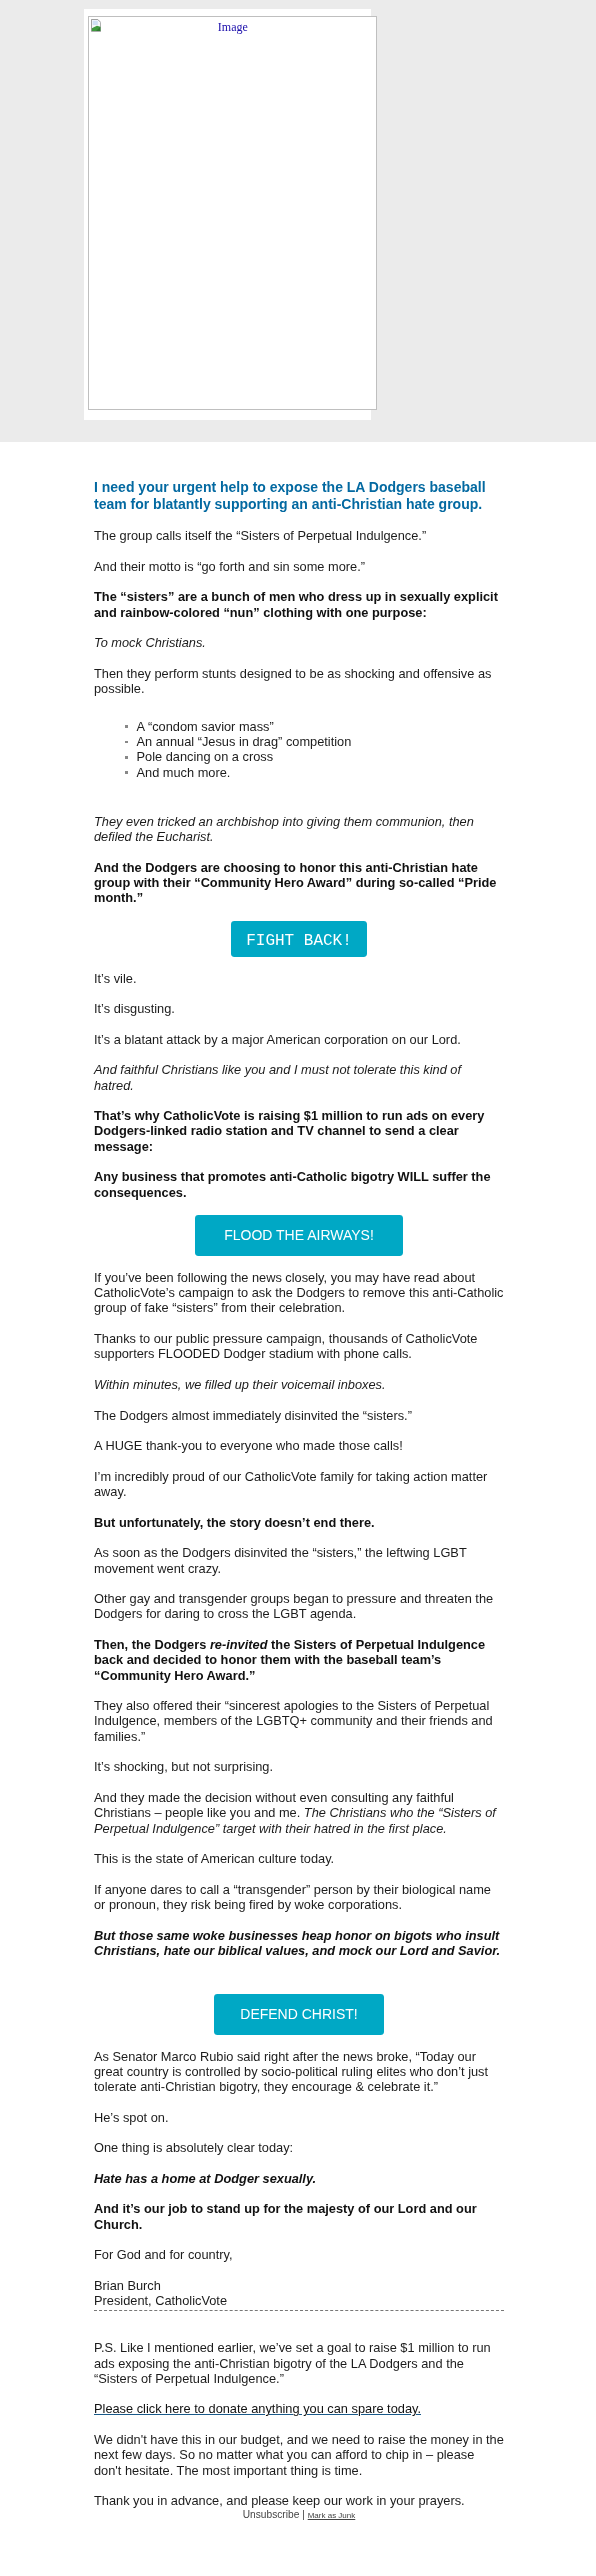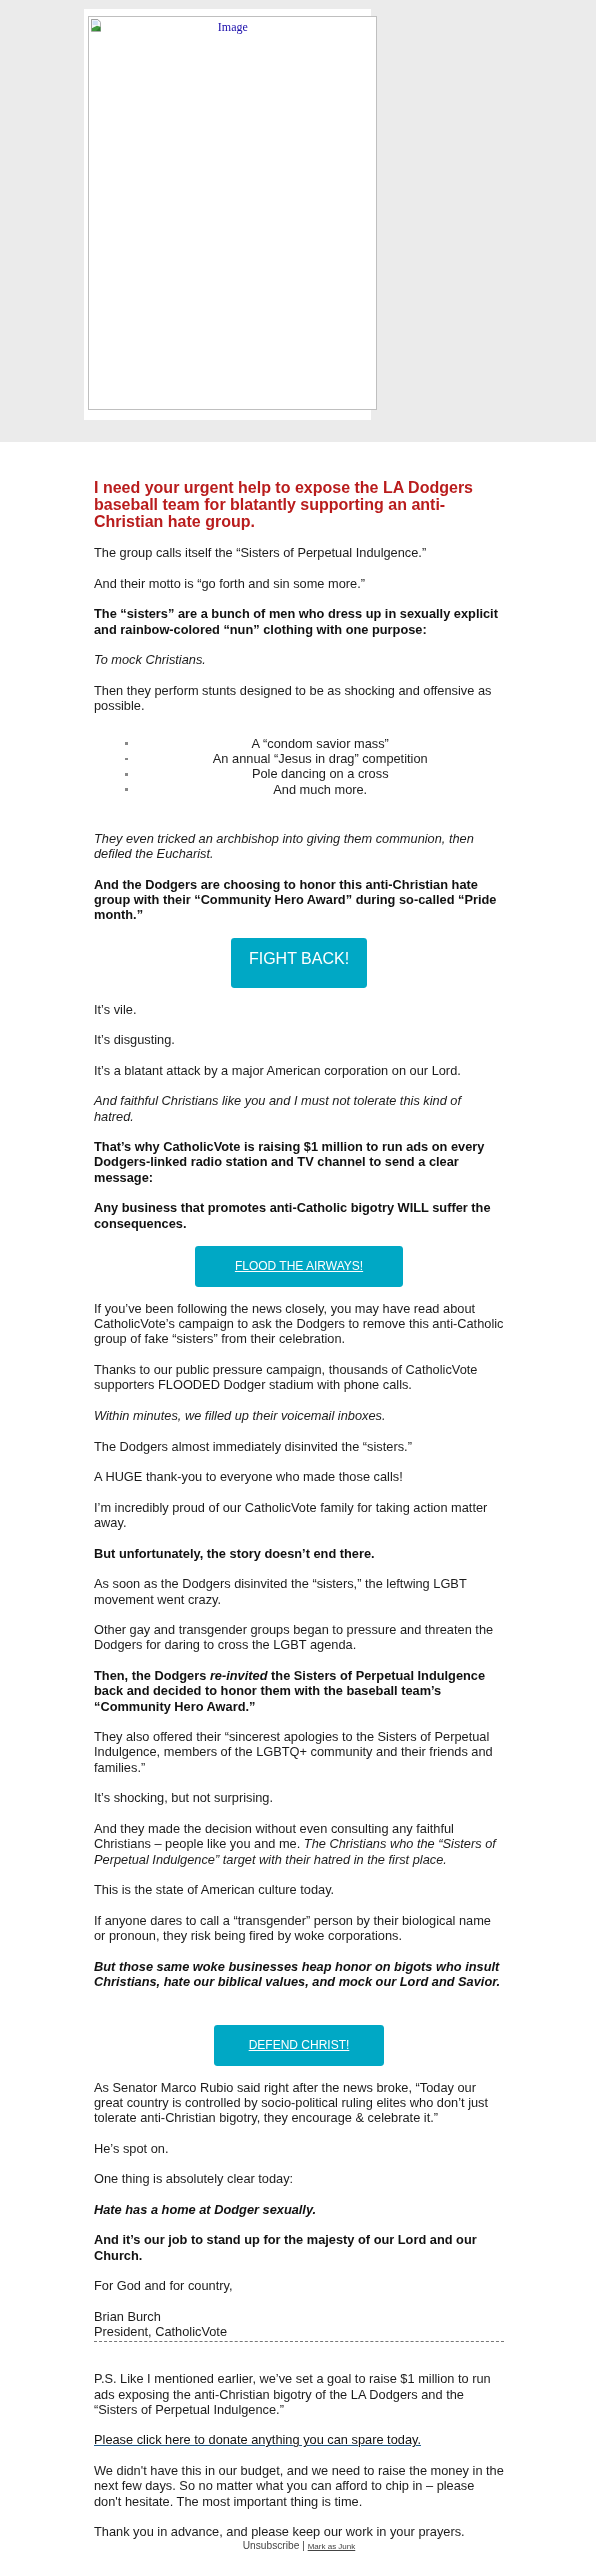--- a/index.html
+++ b/index.html
@@ -43,33 +43,32 @@
     }
     .content {
       width: 410px;
       margin: 0 0 0 94px;
       padding-top: 37px;
       font-size: 12.8px;
       line-height: 15.3px;
     }
     .content p { margin: 0 0 15.3px 0; }
     .headline {
-      font-size: 16px;
+      font-size: 14px;
       line-height: 17px;
       font-weight: bold;
-      color: #b91c1c;
+      color: #0369a1;
       margin: 0 0 15.3px 0;
     }
     .b { font-weight: bold; color: #111; }
     .i { font-style: italic; }
     ul.stunts {
       margin: 0 0 34px 0;
       padding: 0 0 0 34px;
       list-style: none;
-      text-align: center;
     }
     ul.stunts li {
       position: relative;
       padding-left: 8.5px;
     }
     ul.stunts li::before {
       content: "";
       position: absolute; left: -2.6px; top: 6.8px;
       width: 2.6px; height: 2.6px;
       background: #888;
@@ -77,28 +76,27 @@
     .cta-wrap { text-align: center; margin: 0 0 13.6px 0; }
     .cta {
       display: inline-block;
       background: #00a8c5;
       color: #ffffff;
       border-radius: 3.4px;
       text-decoration: none;
       padding: 0;
     }
     .cta-serif {
-      font-family: Liberation Sans, sans-serif;
+      font-family: Liberation Mono, monospace;
       font-size: 16px;
-      width: 136px; height: 50px; line-height: 41px; text-align: center;
+      width: 136px; height: 36px; line-height: 41px; text-align: center;
     }
     .cta-sans {
       font-family: "Liberation Sans", "DejaVu Sans", sans-serif;
-      font-size: 12px;
-      text-decoration: underline;
+      font-size: 14px;
     }
     .cta-flood { width: 208px; height: 41px; line-height: 41px; }
     .cta-defend { width: 170px; height: 41px; line-height: 41px; }
     .spacer-big { height: 20.4px; }
     .divider {
       border: 0;
       border-top: 0.9px dashed #777;
       margin: -13.6px 0 29px 0;
       height: 0;
     }

